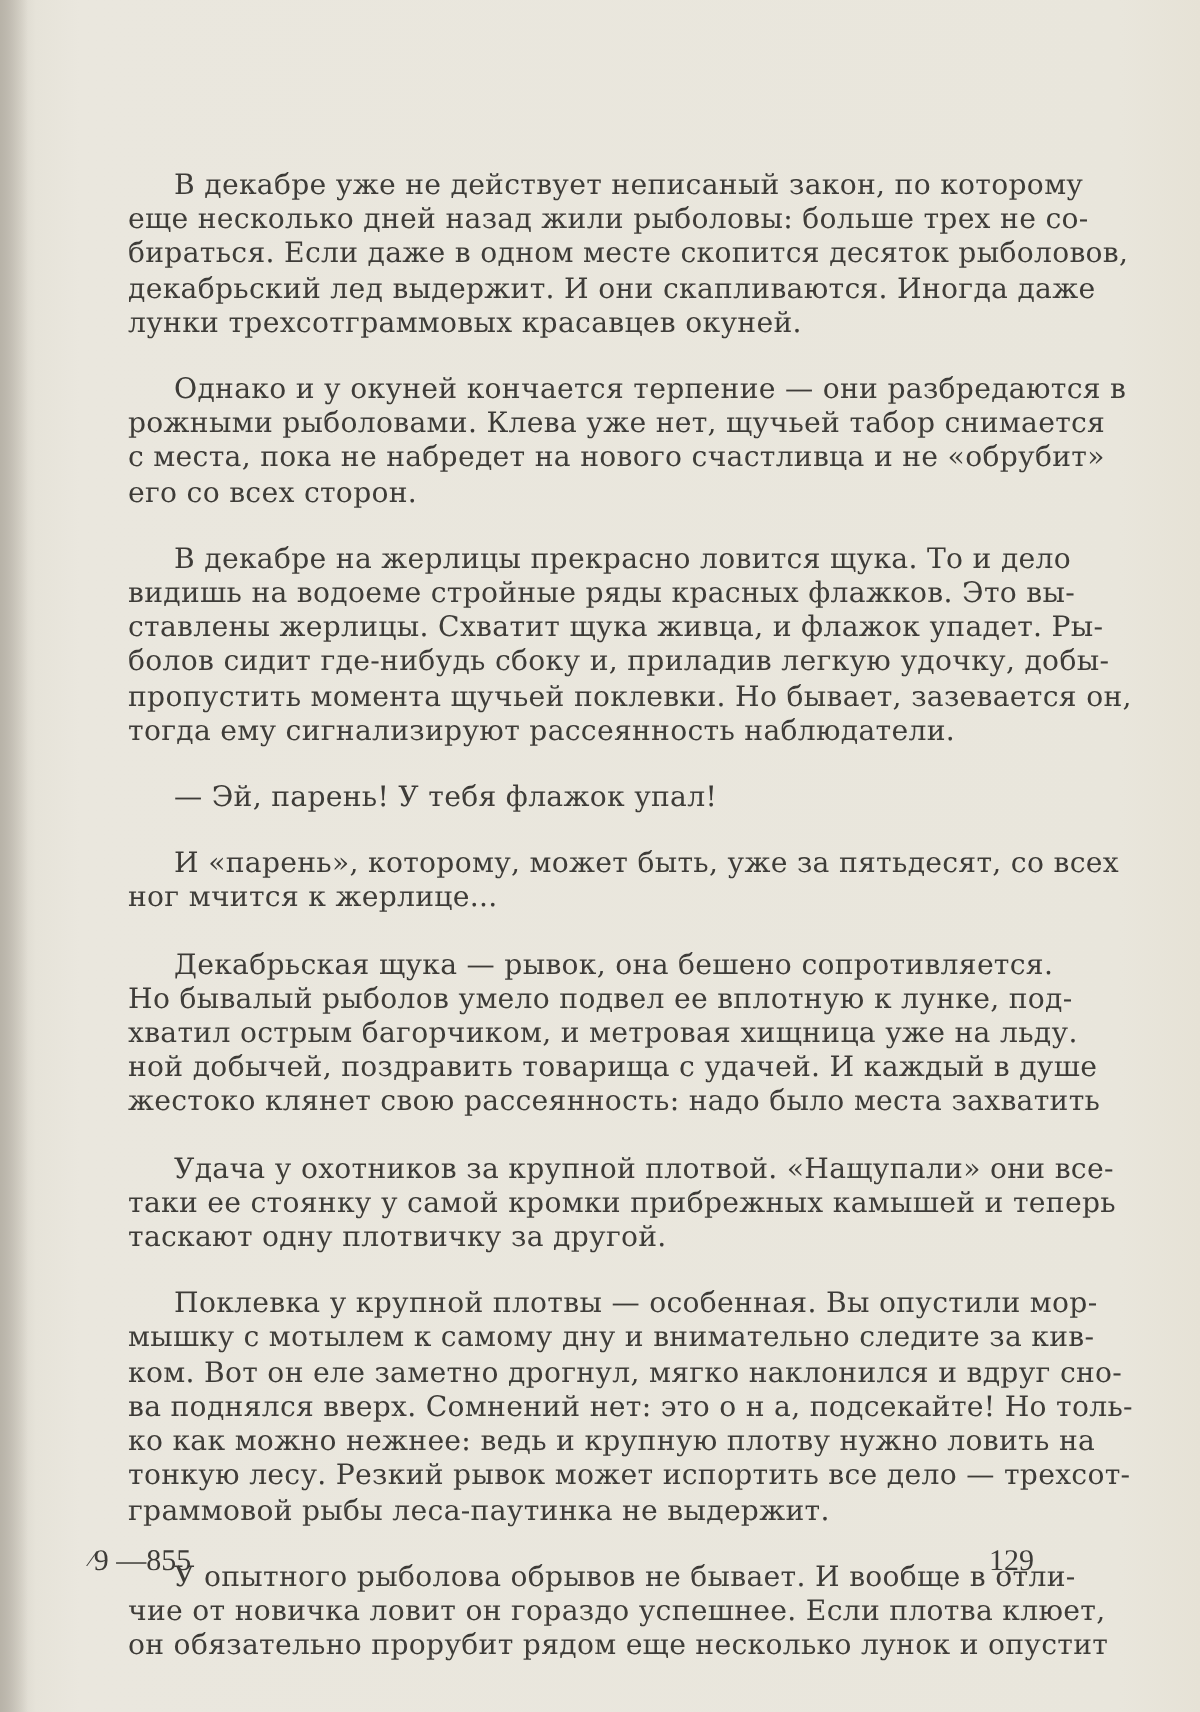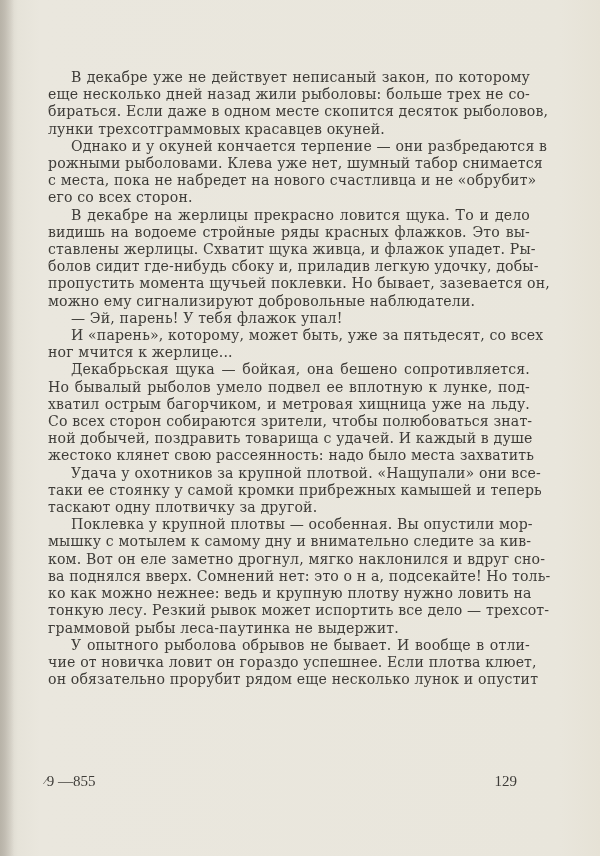--- a/index.html
+++ b/index.html
@@ -30,21 +30,21 @@
       position: absolute;
       left: 48px;
       top: 69px;
       width: 482px;
       color: #3e3c38;
       font-size: 14.1px;
       line-height: 17.2px;
       letter-spacing: 0.15px;
     }
     .para {
-      margin: 0;
+      margin: 16px;
       text-align: justify;
       text-align-last: left;
       hyphens: manual;
     }
     .para .line {
       display: block;
       text-align: justify;
       text-align-last: justify;
       white-space: nowrap;
     }
@@ -78,48 +78,48 @@
 <body>
 
 <div class="page">
   <div class="spine-shadow"></div>
 
   <div class="text-block" id="text-block">
       <p class="para">
         <span class="line first">В декабре уже не действует неписаный закон, по которому</span>
         <span class="line">еще несколько дней назад жили рыболовы: больше трех не со-</span>
         <span class="line">бираться. Если даже в одном месте скопится десяток рыболовов,</span>
+        <span class="line">декабрьский лед выдержит. И они скапливаются. Иногда даже</span>
         <span class="line last">лунки трехсотграммовых красавцев окуней.</span>
       </p>
       <p class="para">
         <span class="line first">Однако и у окуней кончается терпение — они разбредаются в</span>
-        <span class="line">рожными рыболовами. Клева уже нет, шумный табор снимается</span>
+        <span class="line">рожными рыболовами. Клева уже нет, щучьей табор снимается</span>
         <span class="line">с места, пока не набредет на нового счастливца и не «обрубит»</span>
         <span class="line last">его со всех сторон.</span>
       </p>
       <p class="para">
         <span class="line first">В декабре на жерлицы прекрасно ловится щука. То и дело</span>
         <span class="line">видишь на водоеме стройные ряды красных флажков. Это вы-</span>
         <span class="line">ставлены жерлицы. Схватит щука живца, и флажок упадет. Ры-</span>
         <span class="line">болов сидит где-нибудь сбоку и, приладив легкую удочку, добы-</span>
         <span class="line">пропустить момента щучьей поклевки. Но бывает, зазевается он,</span>
-        <span class="line last">можно ему сигнализируют добровольные наблюдатели.</span>
+        <span class="line last">тогда ему сигнализируют рассеянность наблюдатели.</span>
       </p>
       <p class="para">
         <span class="line first last">— Эй, парень! У тебя флажок упал!</span>
       </p>
       <p class="para">
         <span class="line first">И «парень», которому, может быть, уже за пятьдесят, со всех</span>
         <span class="line last">ног мчится к жерлице...</span>
       </p>
       <p class="para">
-        <span class="line first">Декабрьская щука — бойкая, она бешено сопротивляется.</span>
+        <span class="line first">Декабрьская щука — рывок, она бешено сопротивляется.</span>
         <span class="line">Но бывалый рыболов умело подвел ее вплотную к лунке, под-</span>
         <span class="line">хватил острым багорчиком, и метровая хищница уже на льду.</span>
-        <span class="line">Со всех сторон собираются зрители, чтобы полюбоваться знат-</span>
         <span class="line">ной добычей, поздравить товарища с удачей. И каждый в душе</span>
         <span class="line">жестоко клянет свою рассеянность: надо было места захватить</span>
       </p>
       <p class="para">
         <span class="line first">Удача у охотников за крупной плотвой. «Нащупали» они все-</span>
         <span class="line">таки ее стоянку у самой кромки прибрежных камышей и теперь</span>
         <span class="line last">таскают одну плотвичку за другой.</span>
       </p>
       <p class="para">
         <span class="line first">Поклевка у крупной плотвы — особенная. Вы опустили мор-</span>

